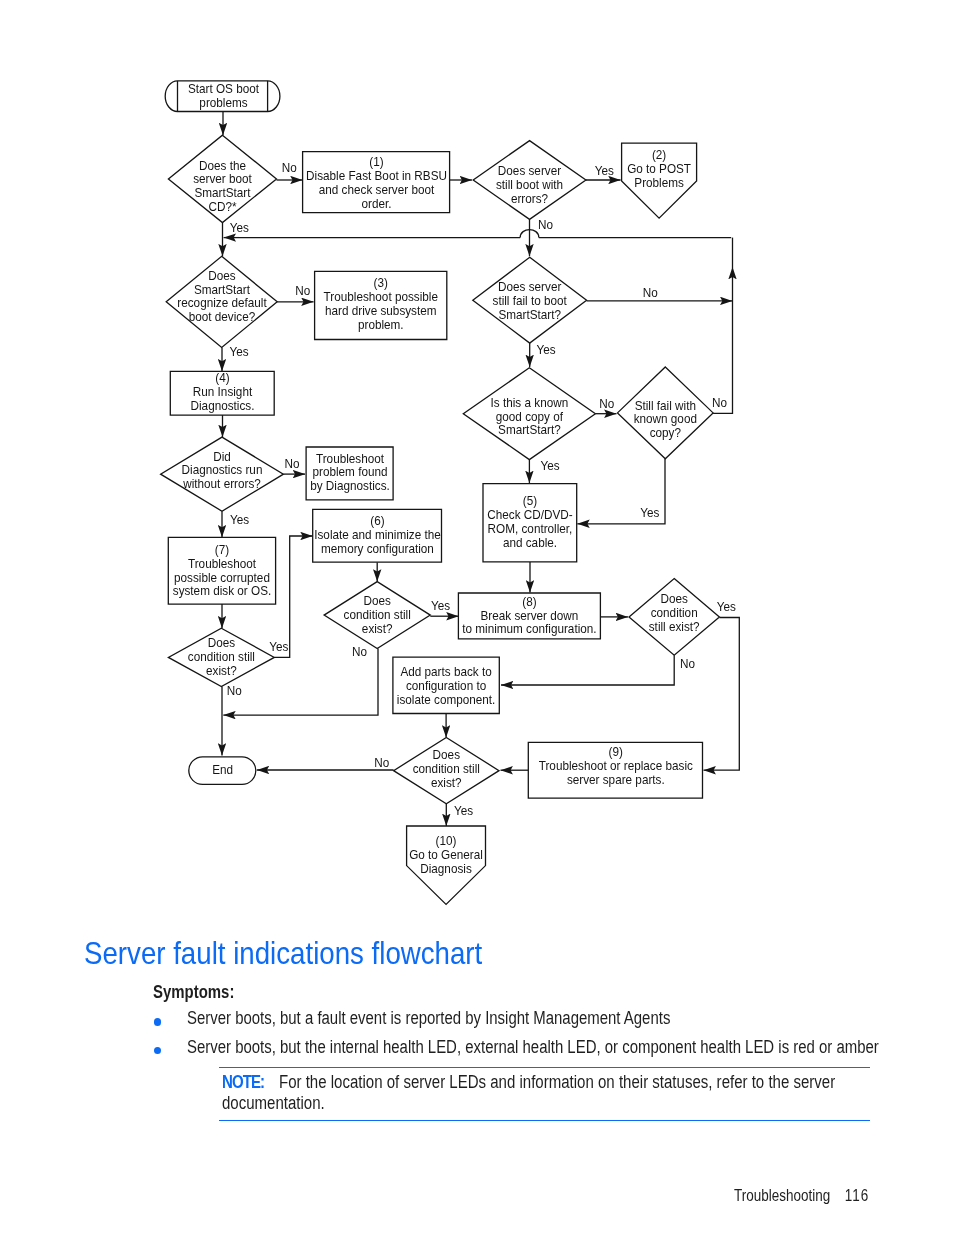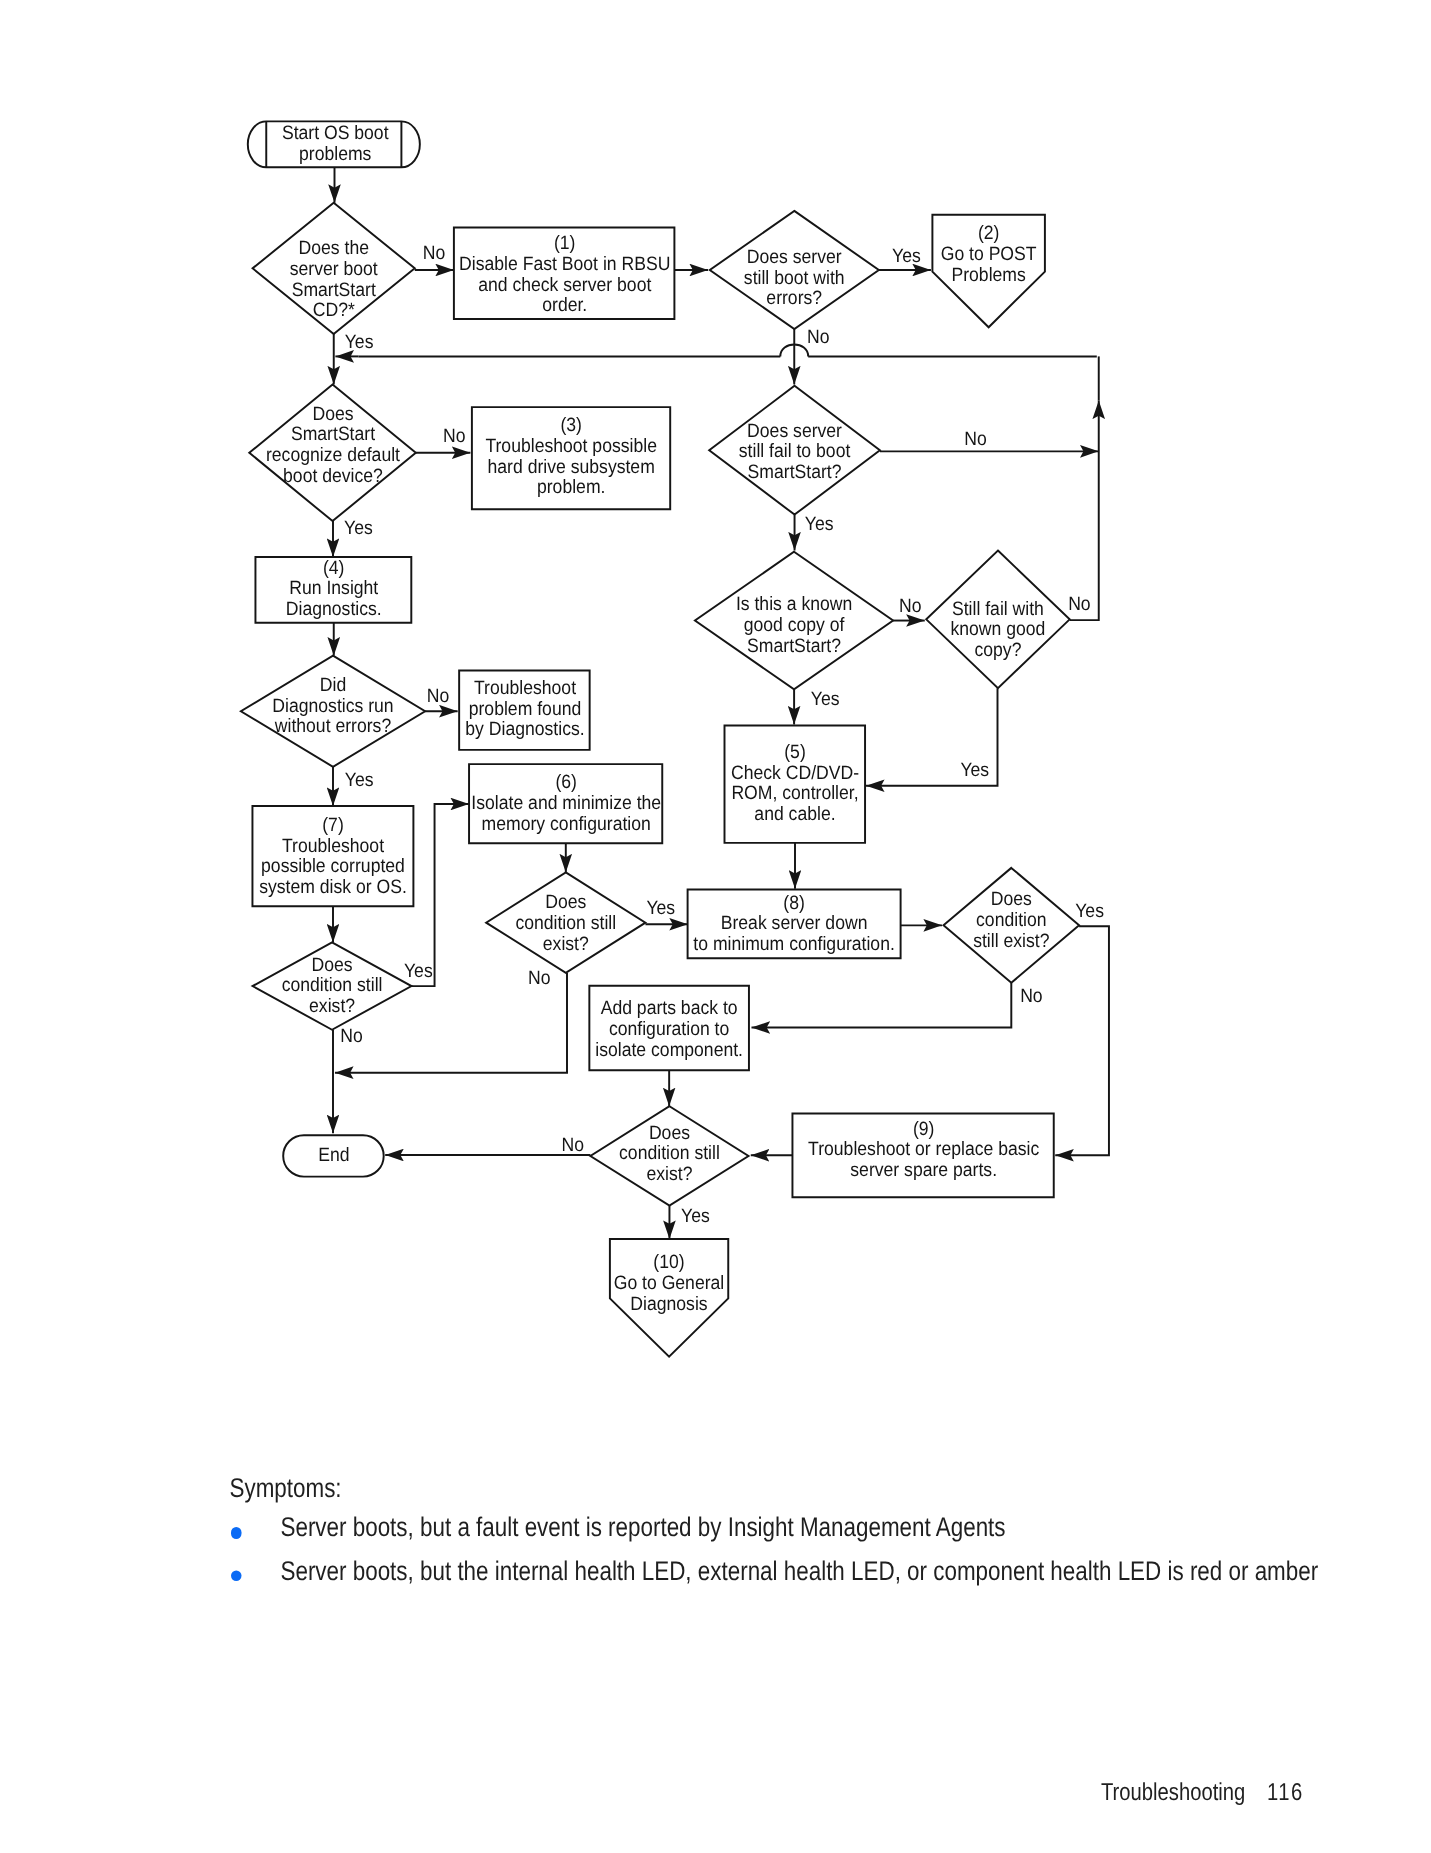--- a/index.html
+++ b/index.html
@@ -4,21 +4,21 @@
 <title>Server fault indications flowchart</title>
 <style>
   html,body{margin:0;padding:0;}
   body{width:954px;height:1235px;background:#ffffff;font-family:"Liberation Sans",sans-serif;overflow:hidden;-webkit-font-smoothing:antialiased;}
   .page{position:relative;width:954px;height:1012px;}
   #flowchart{position:absolute;left:0;top:0;}
   svg text{font-family:"Liberation Sans",sans-serif;fill:#151515;}
   .nx{display:inline-block;transform:scaleX(0.830);transform-origin:0 50%;white-space:nowrap;}
   h1.section-title{position:absolute;left:84.4px;top:938px;margin:0;font-weight:400;font-size:31.3px;color:#0b6bf5;line-height:1;height:36px;}
   h1.section-title .nx{transform:scaleX(0.884);}
-  .symptoms{position:absolute;left:152.7px;top:984px;font-size:18px;color:#1f1f1f;line-height:16px;}
+  .symptoms{position:absolute;left:152.7px;top:984px;font-size:18px;color:#1f1f1f;line-height:16px;font-weight:bold;}
   ul.bullets{position:absolute;left:153.8px;top:1008px;margin:0;padding:0;list-style:none;}
   ul.bullets li{position:relative;padding-left:33.6px;font-size:18px;color:#1f1f1f;margin:0 0 7.5px 0;line-height:21px;}
   ul.bullets li .dot{position:absolute;left:-0.2px;top:10.1px;width:7.6px;height:7.6px;border-radius:50%;background:#0b6bf5;}
   .note{position:absolute;left:218.5px;top:1066.6px;width:651.8px;border-top:1.5px solid #0b6bf5;border-bottom:1.5px solid #0b6bf5;padding:4.7px 0 6.8px 0;box-sizing:content-box;}
   .note .inner{padding-left:3.8px;font-size:17.6px;color:#1f1f1f;line-height:20.3px;}
   .note .nx{transform:scaleX(0.8541);}
   .note b{color:#0b6bf5;font-weight:700;letter-spacing:-1.07px;}
   .note .gap{display:inline-block;width:17.3px;}
   .footer{position:absolute;left:734.4px;top:1160px;font-size:16.3px;color:#1f1f1f;line-height:14px;white-space:nowrap;margin-top:28px;}
   .footer .nx{transform:scaleX(0.828);}
@@ -196,24 +196,28 @@
         <text x="359.5" y="656" text-anchor="middle" font-size="12.9" transform="matrix(0.91,0,0,1,32.355,0)">No</text>
         <text x="278.9" y="651.3" text-anchor="middle" font-size="12.9" transform="matrix(0.91,0,0,1,25.101,0)">Yes</text>
         <text x="234.3" y="694.6" text-anchor="middle" font-size="12.9" transform="matrix(0.91,0,0,1,21.087,0)">No</text>
         <text x="726.4" y="611.5" text-anchor="middle" font-size="12.9" transform="matrix(0.91,0,0,1,65.376,0)">Yes</text>
         <text x="687.6" y="668.1" text-anchor="middle" font-size="12.9" transform="matrix(0.91,0,0,1,61.884,0)">No</text>
         <text x="381.8" y="767.1" text-anchor="middle" font-size="12.9" transform="matrix(0.91,0,0,1,34.362,0)">No</text>
         <text x="463.6" y="814.9" text-anchor="middle" font-size="12.9" transform="matrix(0.91,0,0,1,41.724,0)">Yes</text>
       </g>
     </svg>
 
+  <h1 class="section-title"><span class="nx">Server fault indications flowchart</span></h1>
 
   <div class="symptoms"><span class="nx">Symptoms:</span></div>
 
   <ul class="bullets">
     <li><span class="dot"></span><span class="nx">Server boots, but a fault event is reported by Insight Management Agents</span></li>
     <li><span class="dot"></span><span class="nx">Server boots, but the internal health LED, external health LED, or component health LED is red or amber</span></li>
   </ul>
 
+  <div class="note">
+    <div class="inner"><span class="nx nl1"><b>NOTE:</b><span class="gap"></span><span>For the location of server LEDs and information on their statuses, refer to the server</span></span><br><span class="nx">documentation.</span></div>
+  </div>
 
   <div class="footer"><span class="nx"><span>Troubleshooting</span><span class="pg">116</span></span></div>
 
 </div>
 
 </body></html>

